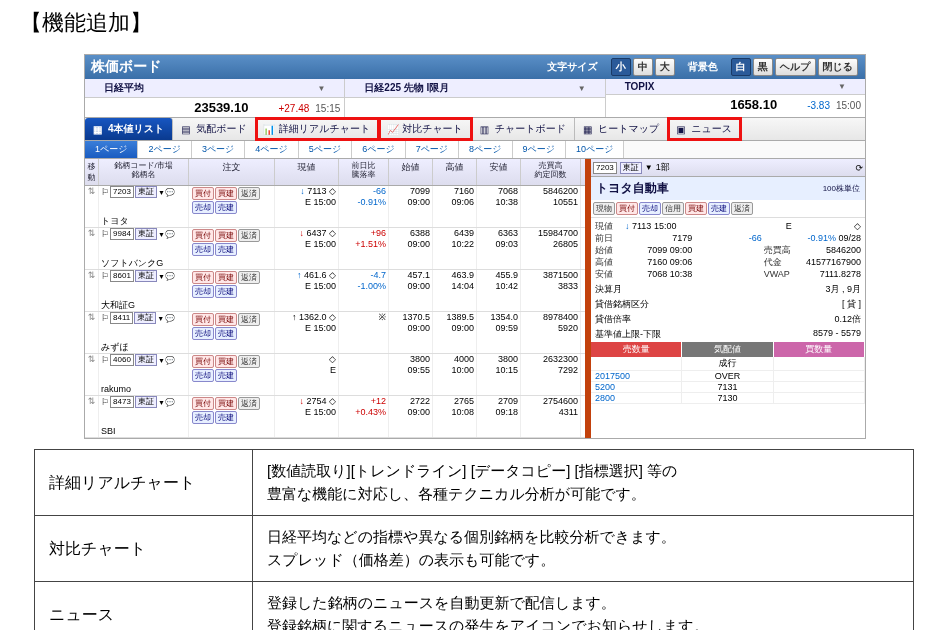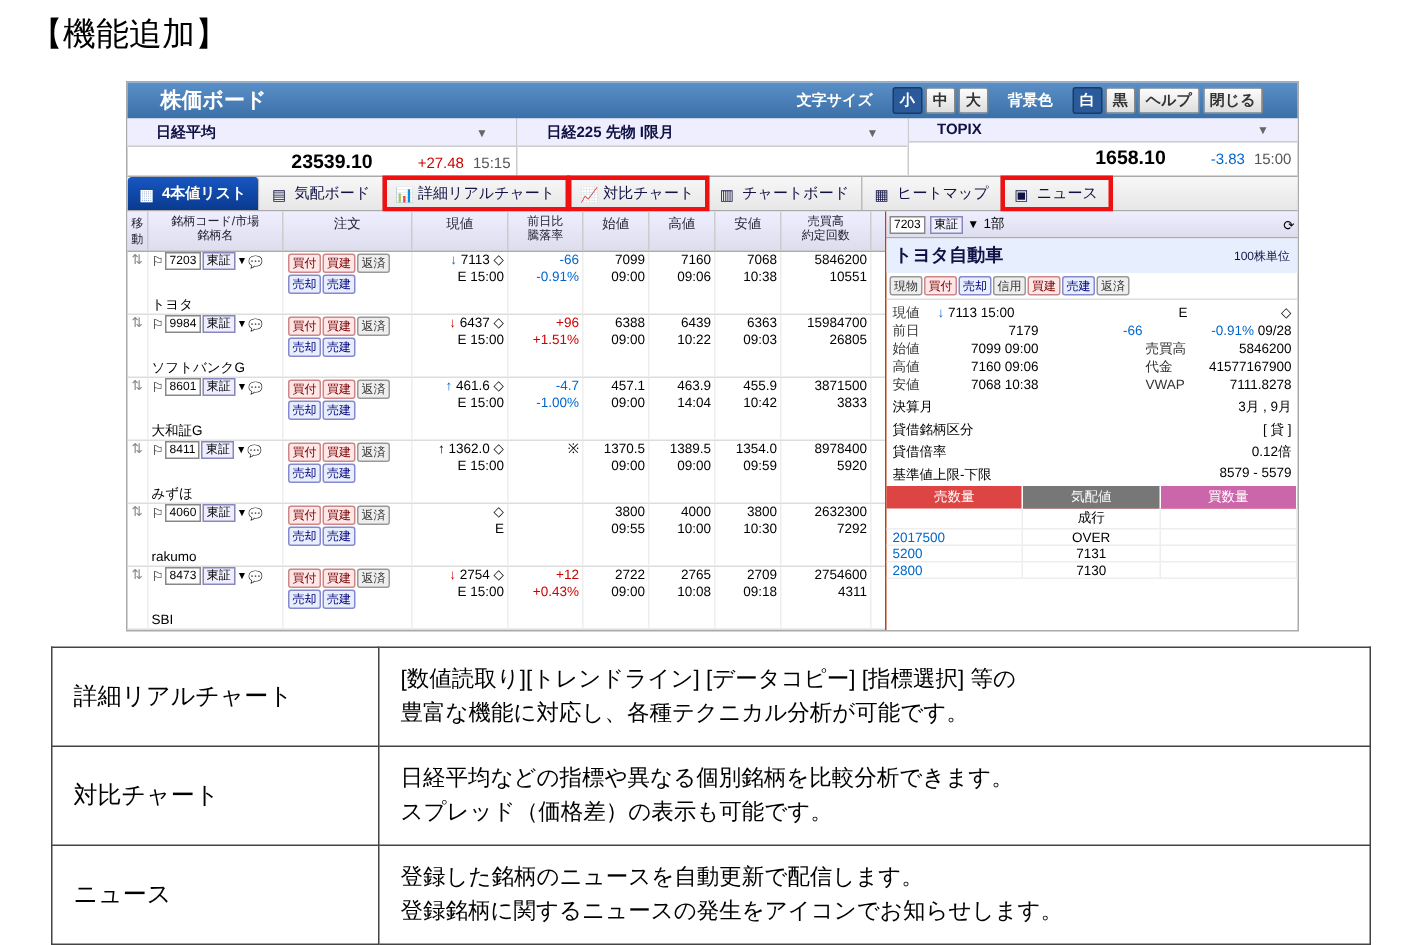--- a/index.html
+++ b/index.html
@@ -1,19 +1,19 @@
 <!DOCTYPE html>
 <html><head>
 <meta charset="utf-8">
 <style>
 *{box-sizing:border-box;margin:0;padding:0;font-family:"MS PGothic","Hiragino Kaku Gothic Pro",sans-serif}
 body{width:950px;height:630px;background:#fff;overflow:hidden}
 .header-label{font-size:22px;font-weight:400;padding:8px 20px 16px 20px}
 .board-wrap{margin:0 84px 0 84px;border:1px solid #aaa}
-.titlebar{display:flex;align-items:center;background:linear-gradient(#5a8fc7,#3a6fa8);color:#fff;padding:3px 22px;font-size:14px;font-weight:700}
+.titlebar{display:flex;align-items:center;background:linear-gradient(#5a8fc7,#3a6fa8);color:#fff;padding:3px 6px;font-size:14px;font-weight:700}
 .titlebar .spacer{flex:1}
 .titlebar .lbl{font-size:10px;color:#fff;margin:0 12px}
 .titlebar .btn{background:linear-gradient(#fdfdfd,#ddd);border:1px solid #888;font-size:10px;padding:1px 4px;margin:0 1px;color:#333;border-radius:2px}
 .titlebar .btn.active{background:#2a5a99;color:#fff;border-color:#1a3a66}
 .idxrow{display:flex;border-bottom:1px solid #aaa;font-size:10px}
 .idxcell{flex:1;border-right:1px solid #ccc;padding:0}
 .idxcell:last-child{border-right:none}
 .idxname{background:#eef;color:#114;font-weight:700;padding:2px 19px;border-bottom:1px solid #ccc;display:flex;align-items:center}
 .idxname .tri{margin-left:auto;font-size:8px;color:#666}
 .idxvals{display:flex;padding:2px 4px;align-items:baseline}
@@ -23,21 +23,21 @@
 .idxvals .time{color:#555;margin-left:6px}
 .tabs{display:flex;background:linear-gradient(#f7f7f7,#e7e7e7);border-bottom:1px solid #aaa;align-items:center}
 .tab{font-size:10px;padding:4px 8px;border-right:1px solid #bbb;display:flex;align-items:center;gap:3px;color:#114}
 .tab.active{background:linear-gradient(#1756c1,#0a3a8f);color:#fff;font-weight:700;border-radius:3px 3px 0 0}
 .tab.highlight{outline:3px solid #e11;outline-offset:-2px}
 .tab .ico{width:12px;height:10px;display:inline-block}
 .pages{display:flex;background:#fafafa;border-bottom:1px solid #aaa}
 .pages .page{font-size:9px;padding:2px 10px;border-right:1px solid #ccc;background:#fff;color:#05a}
 .pages .page.active{background:linear-gradient(#3a7ed9,#1a5cc1);color:#fff}
 .main{display:flex}
-.grid{flex:1;font-size:9px;border-right:1px solid #c2410c}
+.grid{flex:1;font-size:9px;border-right:6px solid #c2410c}
 .ghead{display:flex;background:linear-gradient(#eef,#dde);border-bottom:1px solid #aaa}
 .ghead>div{border-right:1px solid #ccc;padding:2px 2px;text-align:center;color:#223}
 .c-move{width:14px}
 .c-code{width:90px}
 .c-order{width:86px}
 .c-cur{width:64px}
 .c-diff{width:50px}
 .c-open{width:44px}
 .c-high{width:44px}
 .c-low{width:44px}
@@ -151,20 +151,32 @@
     <div class="tab">
         <span class="ico">▦</span>
         <span>ヒートマップ</span>
       </div>
     <div class="tab highlight">
         <span class="ico">▣</span>
         <span>ニュース</span>
       </div>
   </div>
 
+  <div class="pages" id="pages">
+      <div class="page active">1ページ</div>
+      <div class="page">2ページ</div>
+      <div class="page">3ページ</div>
+      <div class="page">4ページ</div>
+      <div class="page">5ページ</div>
+      <div class="page">6ページ</div>
+      <div class="page">7ページ</div>
+      <div class="page">8ページ</div>
+      <div class="page">9ページ</div>
+      <div class="page">10ページ</div>
+    </div>
 
   <div class="main">
     <div class="grid">
       <div class="ghead">
         <div class="c-move" style="font-size:8px">移動</div>
         <div class="c-code" style="white-space:pre-line;font-size:8px;line-height:9px">銘柄コード/市場
 銘柄名</div>
         <div class="c-order">注文</div>
         <div class="c-cur">現値</div>
         <div class="c-diff" style="white-space:pre-line;font-size:8px;line-height:9px">前日比
@@ -392,21 +404,21 @@
     <div class="c-open pcell dual">
               <div>3800</div>
               <div>09:55</div>
             </div>
     <div class="c-high pcell dual">
               <div>4000</div>
               <div>10:00</div>
             </div>
     <div class="c-low pcell dual">
               <div>3800</div>
-              <div>10:30</div>
+              <div>10:15</div>
             </div>
     <div class="c-vol pcell dual">
               <div>2632300</div>
               <div>7292</div>
             </div>
           </div>
           <div class="row">
     <div class="c-move" style="text-align:center;color:#888">⇅</div>
     <div class="c-code codecell">
       <div class="tagblock">

